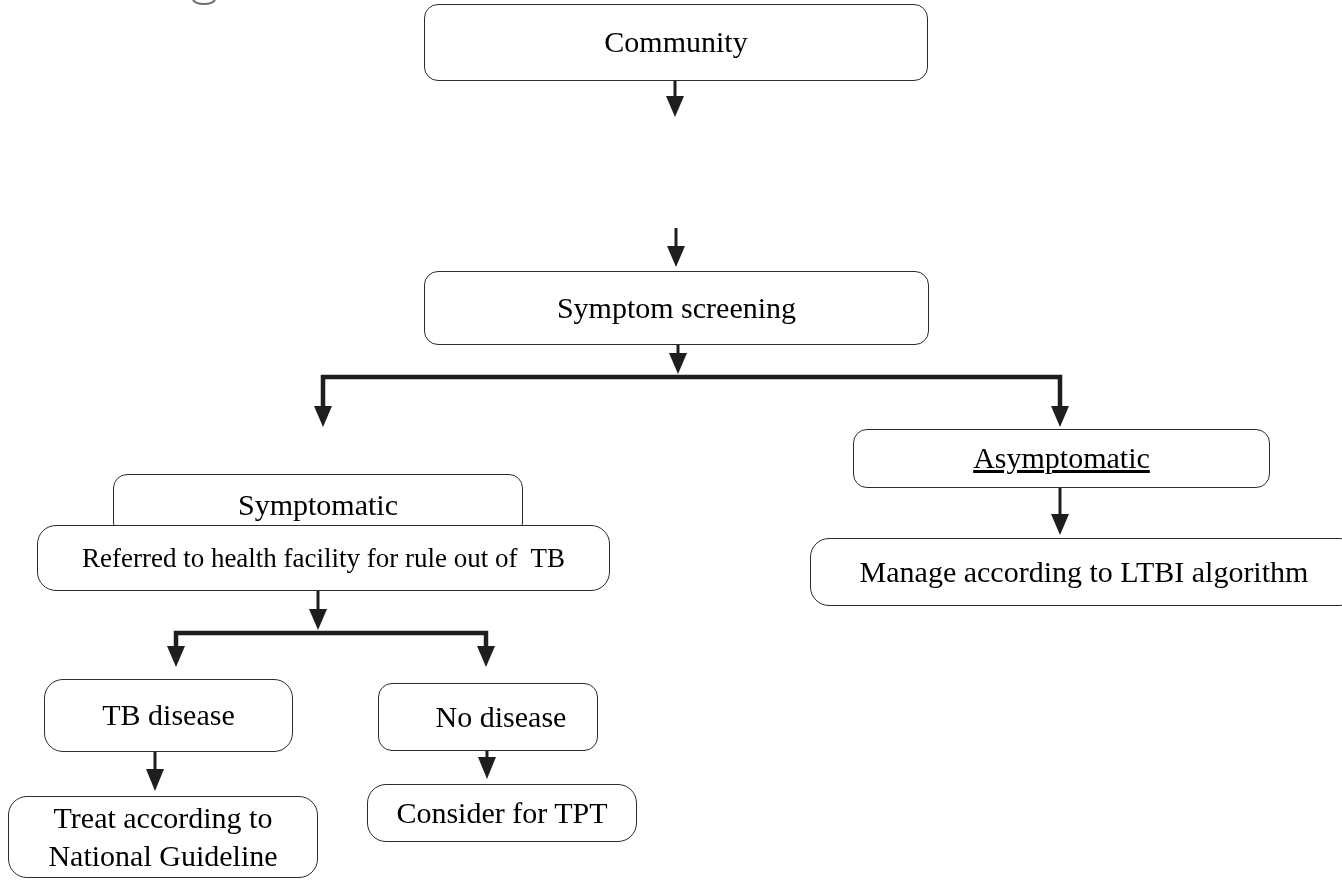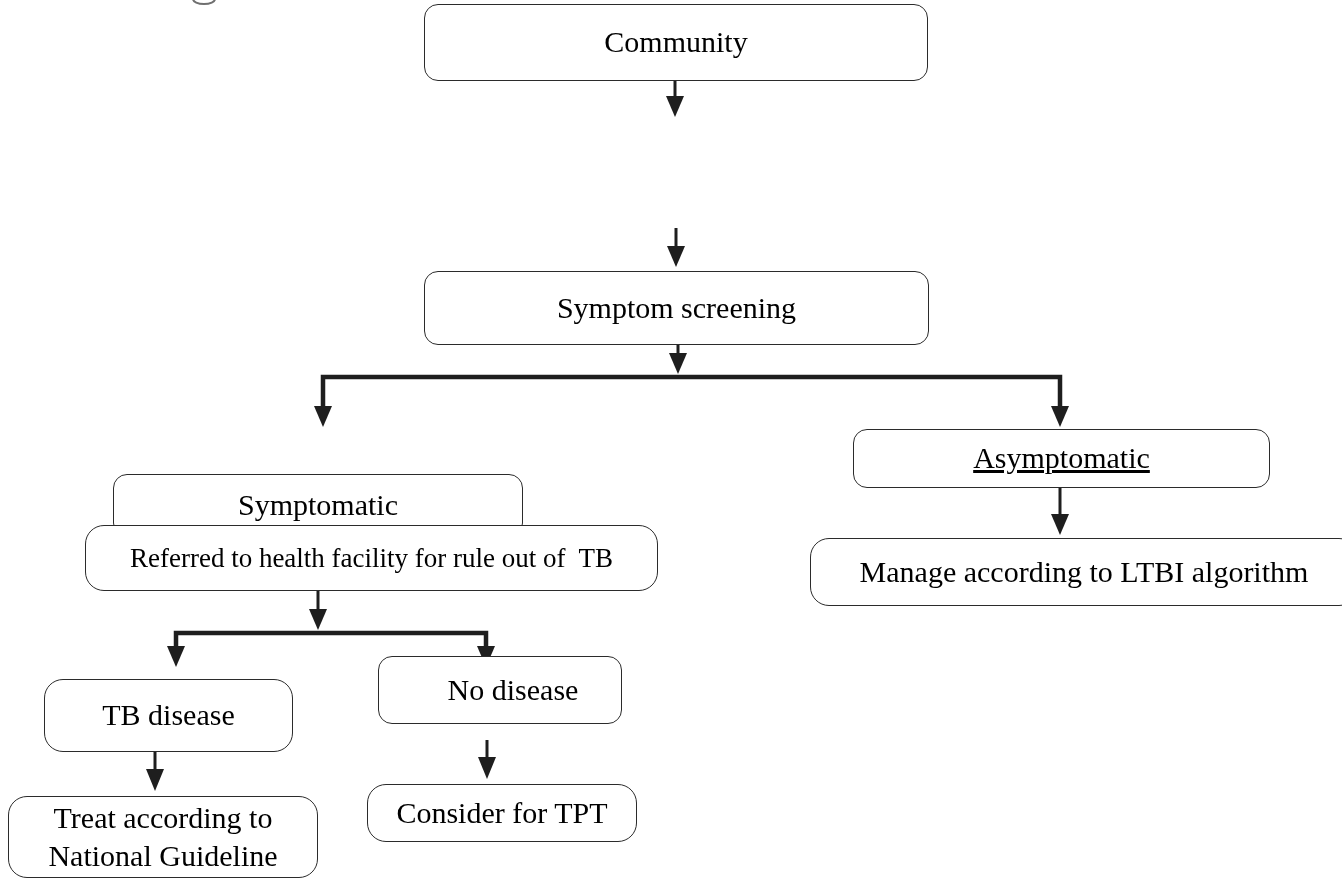--- a/index.html
+++ b/index.html
@@ -39,24 +39,24 @@
     line-height: 1.28;
     z-index: 1;
   }
   .round-lg { border-radius: 19px; }
 
   .n-community     { left: 424px; top: 4px;   width: 504px; height: 77px; }
   .n-household     { left: 426px; top: 118px; width: 500px; height: 110px; font-size: 31px; }
   .n-symptom       { left: 424px; top: 271px; width: 505px; height: 74px; text-align: center; }
   .n-symptomatic   { left: 113px; top: 430px; width: 410px; height: 63px; margin-top: 44px; }
   .n-asymptomatic  { left: 853px; top: 429px; width: 417px; height: 59px; text-decoration: underline; }
-  .n-referred      { left: 37px;  top: 525px; width: 573px; height: 66px; font-size: 27px; margin-left: 48px; }
+  .n-referred      { left: 37px;  top: 525px; width: 573px; height: 66px; font-size: 27px; }
   .n-manage        { left: 810px; top: 538px; width: 548px; height: 68px; }
   .n-tb-disease    { left: 44px;  top: 679px; width: 249px; height: 73px; }
-  .n-no-disease    { left: 378px; top: 656px; width: 244px; height: 68px; padding-left: 26px; }
+  .n-no-disease    { left: 378px; top: 683px; width: 220px; height: 68px; padding-left: 26px; }
   .n-treat         { left: 8px;   top: 796px; width: 310px; height: 82px; }
   .n-consider      { left: 367px; top: 784px; width: 270px; height: 58px; }
 
   .edges-layer line, .edges-layer path { stroke: #1e1e1e; fill: none; }
   .edges-layer polygon { fill: #1e1e1e; stroke: none; }
   .thin { stroke-width: 3px; }
   .thick { stroke-width: 4.5px; }
   .fragment { stroke: #6f6f6f; stroke-width: 2px; fill: none; }
 </style>
 </head>

